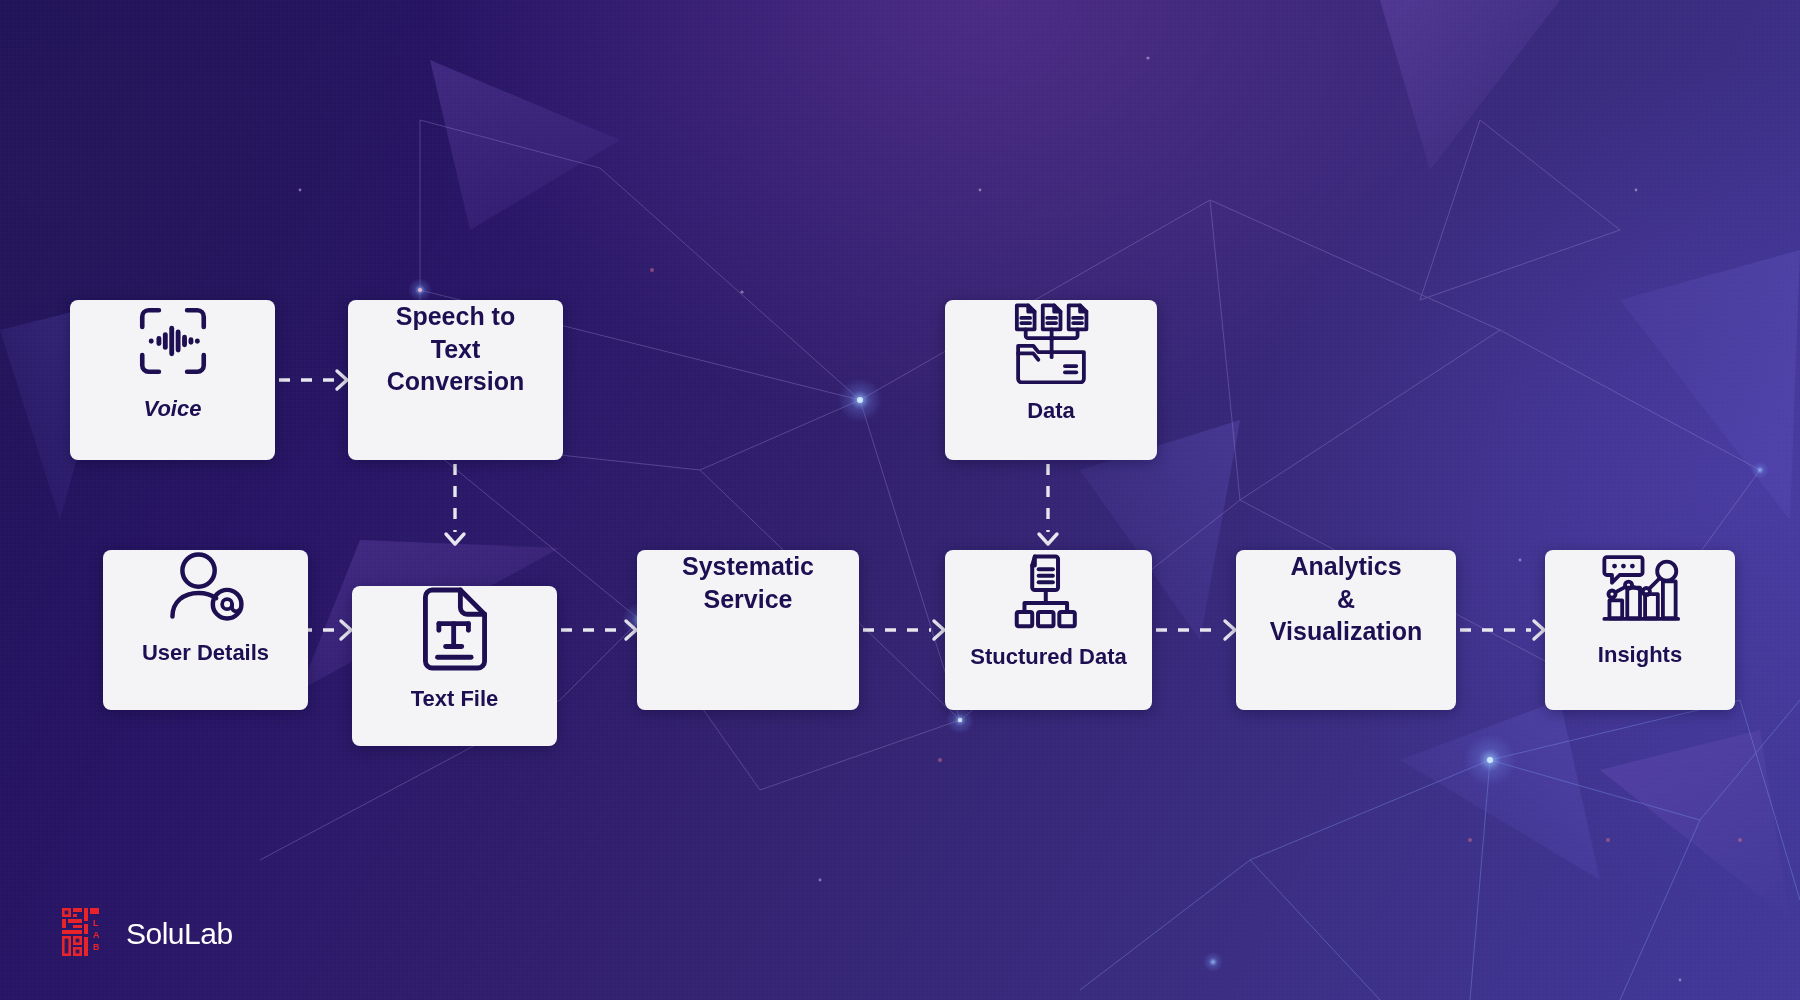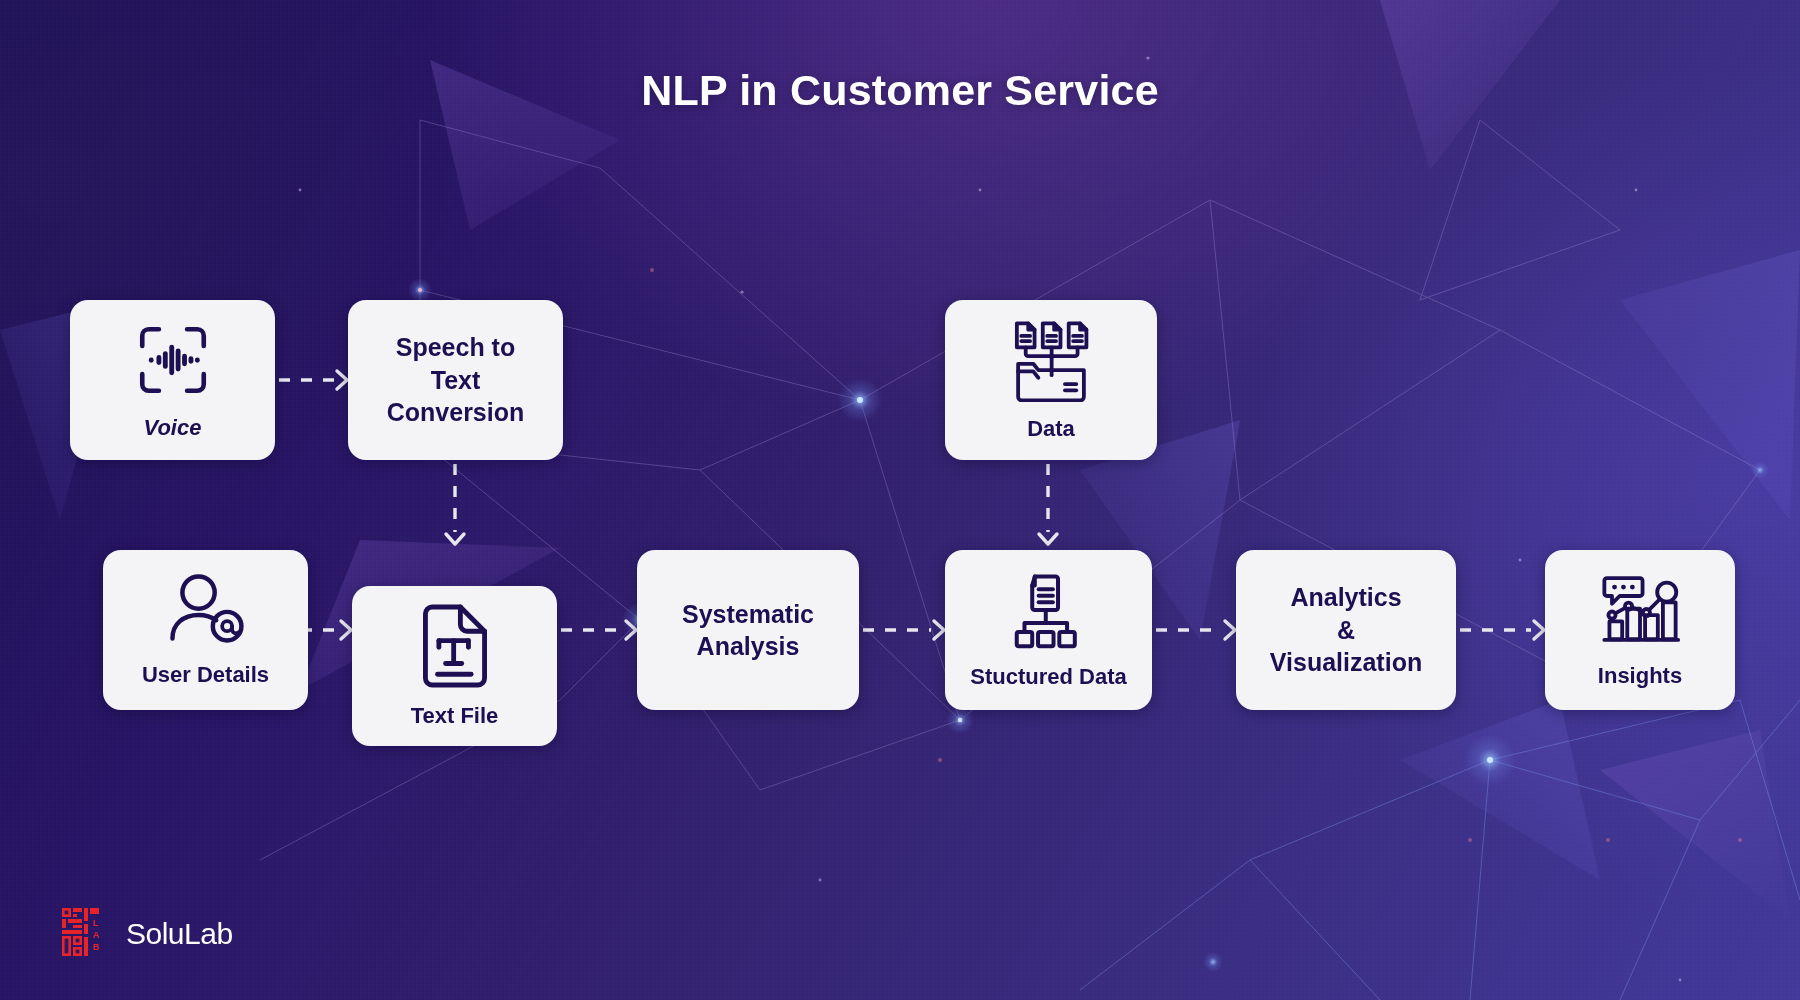--- a/index.html
+++ b/index.html
@@ -29,25 +29,24 @@
     font-size: 43px;
     font-weight: bold;
     letter-spacing: 0.2px;
     text-shadow: 0 2px 10px rgba(0,0,0,0.25);
   }
 
   
   .card {
     position: absolute;
     background: #f4f4f6;
-    border-radius: 18px;
+    border-radius: 8px;
     display: flex;
     flex-direction: column;
     align-items: center;
-    justify-content: center;
     color: #1d0f52;
     box-shadow: 0 3px 14px rgba(10,4,40,0.34);
   }
   .card .icon { display: block; }
   .card .label {
     font-size: 22px;
     font-weight: bold;
     line-height: 1.16;
     text-align: center;
     color: #1d0f52;
@@ -161,21 +160,20 @@
     </g>
     <g fill="#e0708c" opacity="0.5">
       <circle cx="652" cy="270" r="2"></circle>
       <circle cx="940" cy="760" r="2"></circle>
       <circle cx="1740" cy="840" r="2"></circle>
       <circle cx="1608" cy="840" r="2"></circle>
       <circle cx="1470" cy="840" r="2"></circle>
     </g>
   </svg>
 
-  <div class="title">NLP in Customer Service</div>
 
   <svg class="conn" style="left:0; top:0; width:1800px; height:1000px;" viewBox="0 0 1800 1000" aria-hidden="true">
     <g stroke="#e8e6ef" stroke-width="3.4" fill="none" stroke-dasharray="11 11" stroke-linecap="butt">
 
       <line x1="279" y1="380" x2="334" y2="380"></line>
 
       <line x1="279" y1="630" x2="338" y2="630"></line>
 
       <line x1="561" y1="630" x2="623" y2="630"></line>
 
@@ -290,21 +288,21 @@
         <path d="M27 28 v17"></path>
         <path d="M21 45 h12"></path>
         <path d="M15 53 h25"></path>
       </svg>
     </span>
     <span class="label">Text File</span>
   </div>
 
   <div class="card text-card row-bot" style="left:637px; width:222px;">
     <span class="label" style="white-space:pre-line;">Systematic
-Analysis</span>
+Service</span>
   </div>
 
   <div class="card text-card row-bot" style="left:1236px; width:220px;">
     <span class="label" style="white-space:pre-line;">Analytics
 &amp;
 Visualization</span>
   </div>
 
   <div class="card icon-card row-bot" style="left:945px; width:207px;">
     <span class="icon">

